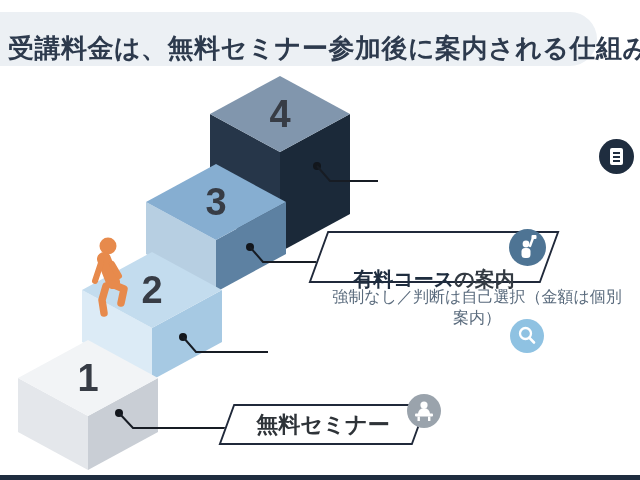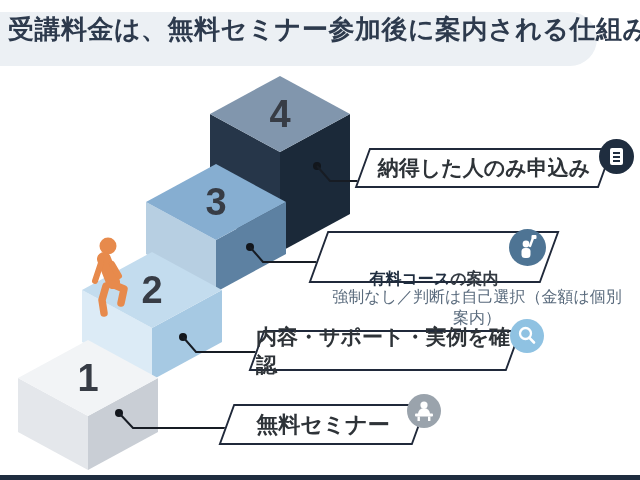--- a/index.html
+++ b/index.html
@@ -1,33 +1,33 @@
 <!DOCTYPE html>
 <html><head>
 <meta charset="utf-8">
 <style>
   html,body{margin:0;padding:0;background:#ffffff;}
   body{font-family:"Liberation Sans","DejaVu Sans",sans-serif;}
   .canvas{position:relative;width:640px;height:480px;background:#ffffff;overflow:hidden;}
 
   
   .title-bar{position:absolute;left:0;top:12px;width:597px;height:54px;
-    background:#ecf0f4;border-radius:0 27px 27px 0;display:flex;align-items:flex-start;}
+    background:#ecf0f4;border-radius:0 27px 27px 0;display:flex;align-items:flex-end;}
   .title-bar h1{margin:0;padding-left:8px;font-size:26px;font-weight:700;color:#2d3a4d;letter-spacing:.5px;white-space:nowrap;}
 
   
   .stairs{position:absolute;left:0;top:0;width:640px;height:480px;}
 
   
   .plabel{position:absolute;display:flex;align-items:center;justify-content:center;color:#2e3338;}
   .plabel::before{content:"";position:absolute;inset:0;background:#ffffff;border:2px solid #20293a;transform:skewX(-20deg);}
   .plabel > *{position:relative;z-index:1;}
   .l4{left:362px;top:148px;width:244px;height:40px;font-size:21px;font-weight:600;}
   .l3{left:318px;top:231px;width:232px;height:52px;flex-direction:column;line-height:1.1;}
-  .l3-main{font-size:16px;font-weight:700;margin-top:44px;}
+  .l3-main{font-size:20px;font-weight:700;margin-top:44px;}
   .l3-main .strong{color:#1f2d3f;}
   .l3-main .rest{color:#333a42;font-weight:600;}
   .l3-sub{font-size:11.5px;font-weight:500;color:#3c4654;margin-top:1px;}
   .l2{left:256px;top:330px;width:258px;height:41px;font-size:21px;font-weight:600;}
   .l1{left:226px;top:404px;width:194px;height:41px;font-size:22px;font-weight:700;align-items:center;}
 
   
   .badge{position:absolute;z-index:2;}
 
   
@@ -90,23 +90,20 @@
       <path d="M317,166 L330,181 L378,181"></path>
       <circle cx="250" cy="247" r="4" fill="#12161c" stroke="none"></circle>
       <path d="M250,247 L263,262 L330,262"></path>
       <circle cx="183" cy="337" r="4" fill="#12161c" stroke="none"></circle>
       <path d="M183,337 L196,352 L268,352"></path>
       <circle cx="119" cy="413" r="4" fill="#12161c" stroke="none"></circle>
       <path d="M119,413 L133,428 L240,428"></path>
     </g>
   </svg>
 
-  <div class="plabel l4">
-    <span>納得した人のみ申込み</span>
-  </div>
   <div class="badge" style="left:599px;top:139px;">
     <svg width="35" height="35" viewBox="0 0 35 35">
       <circle cx="17.5" cy="17.5" r="17.5" fill="#1f2d3f"></circle>
       <rect x="11" y="9" width="13" height="17" rx="2" fill="#ffffff"></rect>
       <line x1="14" y1="14" x2="21" y2="14" stroke="#1f2d3f" stroke-width="2"></line>
       <line x1="14" y1="18" x2="21" y2="18" stroke="#1f2d3f" stroke-width="2"></line>
       <line x1="14" y1="22" x2="21" y2="22" stroke="#1f2d3f" stroke-width="2"></line>
     </svg>
   </div>
 
@@ -119,23 +116,20 @@
     <svg width="37" height="37" viewBox="0 0 37 37">
       <circle cx="18.5" cy="18.5" r="18.5" fill="#4e7494"></circle>
       <circle cx="17" cy="15" r="3.4" fill="#ffffff"></circle>
       <rect x="12.5" y="19" width="9" height="10" rx="3.5" fill="#ffffff"></rect>
       <path d="M21,17 L24,9" stroke="#ffffff" stroke-width="2.4" stroke-linecap="round"></path>
       <rect x="22.5" y="6" width="5" height="4" rx="1" fill="#ffffff"></rect>
     </svg>
   </div>
   <div class="note n3">強制なし／判断は自己選択（金額は個別案内）</div>
 
-  <div class="plabel l2">
-    <span>内容・サポート・実例を確認</span>
-  </div>
   <div class="badge" style="left:510px;top:319px;">
     <svg width="34" height="34" viewBox="0 0 34 34">
       <circle cx="17" cy="17" r="17" fill="#8fc2e2"></circle>
       <circle cx="15.5" cy="14.5" r="5.5" stroke="#ffffff" stroke-width="2.3" fill="none"></circle>
       <line x1="19.5" y1="18.8" x2="24" y2="23.5" stroke="#ffffff" stroke-width="2.6" stroke-linecap="round"></line>
     </svg>
   </div>
 
   <div class="plabel l1">
     <span>無料セミナー</span>

